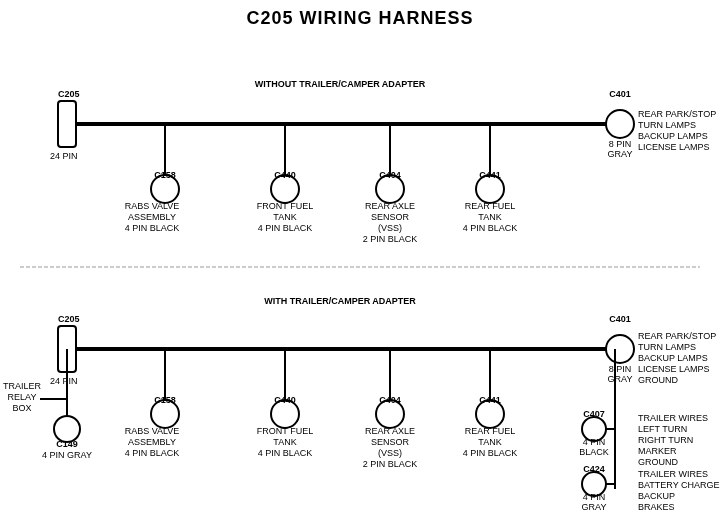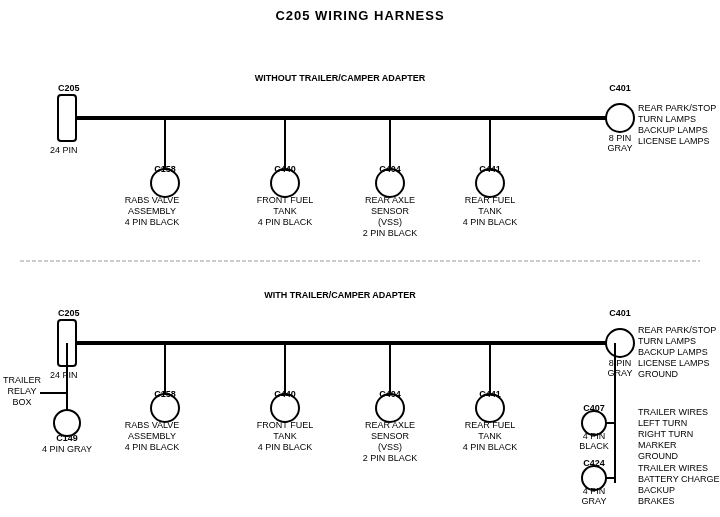--- a/index.html
+++ b/index.html
@@ -7,21 +7,21 @@
       background: #fff;
       font-family: Arial, sans-serif;
       font-size: 10px;
       width: 720px;
       height: 517px;
       overflow: hidden;
       position: relative;
     }
     .page-title {
       text-align: center;
-      font-size: 13px;
+      font-size: 18px;
       font-weight: bold;
       padding-top: 8px;
       letter-spacing: 1px;
     }
     .diagram-area {
       position: relative;
       width: 676px;
       height: 490px;
     }
     svg {

